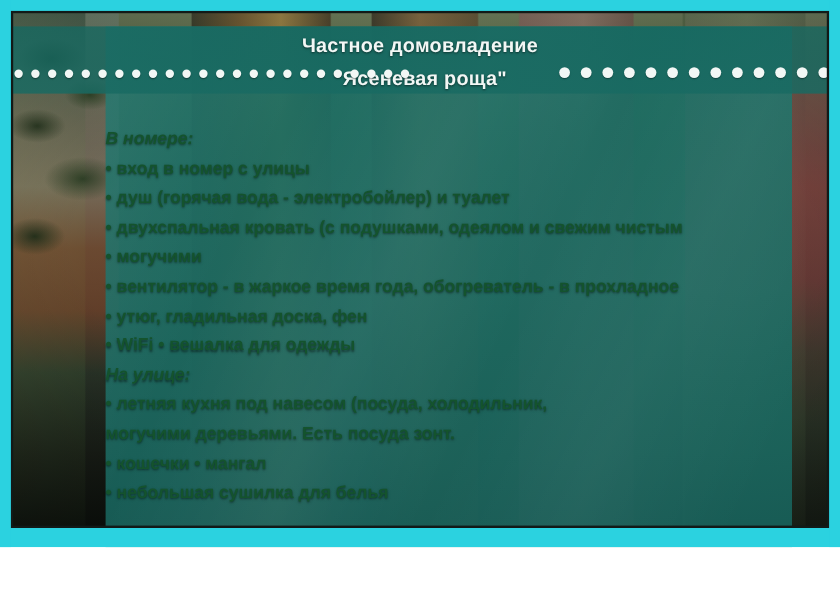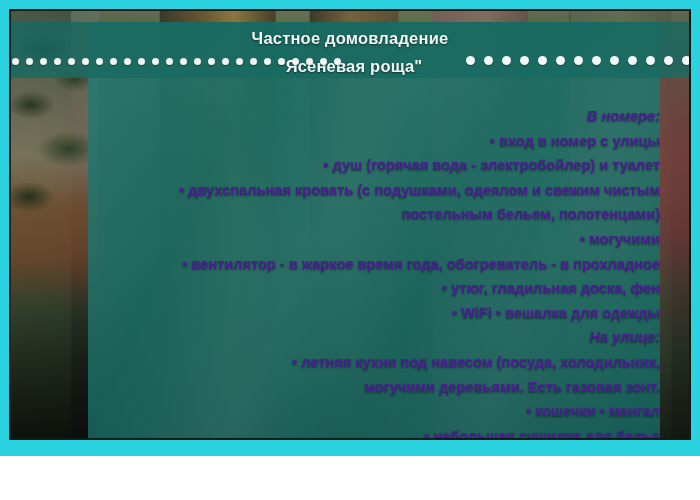--- a/index.html
+++ b/index.html
@@ -219,22 +219,22 @@
     opacity: 0.42;
   }
   .dots-bottom .dot { width: 5px; height: 5px; }
 
   
   .body-copy {
     position: absolute;
     left: 88px;
     top: 104px;
     width: 572px;
-    text-align: right;
-    color: #4c1d95;
+    text-align: left;
+    color: #14532d;
     font-size: 14.6px;
     font-weight: bold;
     line-height: 24.6px;
     text-shadow: 0 1px 2px rgba(0,0,0,0.5);
   }
   .body-copy .ln {
     display: block;
     white-space: nowrap;
   }
   .body-copy .section-head {
@@ -343,28 +343,27 @@
       <span class="dot"></span>
       <span class="dot"></span>
       <span class="dot"></span>
     </div>
 
   <div class="body-copy" id="body-copy">
       <span class="ln section-head">В номере:</span>
       <span class="ln">• вход в номер с улицы</span>
       <span class="ln">• душ (горячая вода - электробойлер) и туалет</span>
       <span class="ln">• двухспальная кровать (с подушками, одеялом и свежим чистым</span>
-      <span class="ln">постельным бельем, полотенцами)</span>
       <span class="ln">• могучими</span>
       <span class="ln">• вентилятор - в жаркое время года, обогреватель - в прохладное</span>
       <span class="ln">• утюг, гладильная доска, фен</span>
       <span class="ln">• WiFi  • вешалка для одежды</span>
       <span class="ln section-head">На улице:</span>
       <span class="ln">• летняя кухня под навесом (посуда, холодильник,</span>
-      <span class="ln">могучими деревьями. Есть газовая зонт.</span>
+      <span class="ln">могучими деревьями. Есть посуда зонт.</span>
       <span class="ln">• кошечки  • мангал</span>
       <span class="ln">• небольшая сушилка для белья</span>
     </div>
 
   <div class="inner-frame"></div>
 
   <div class="cyan-frame-top"></div>
   <div class="cyan-frame-bottom"></div>
   <div class="cyan-frame-left"></div>
   <div class="cyan-frame-right"></div>

